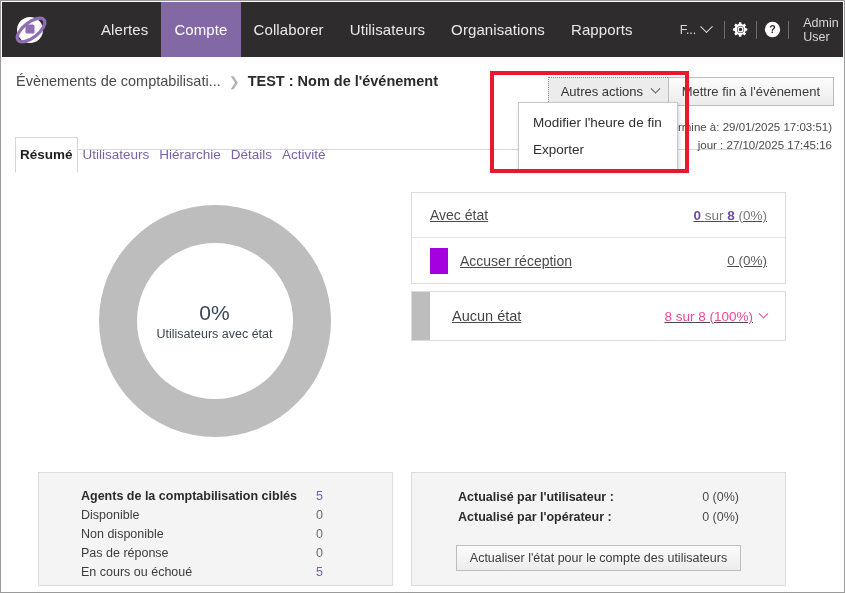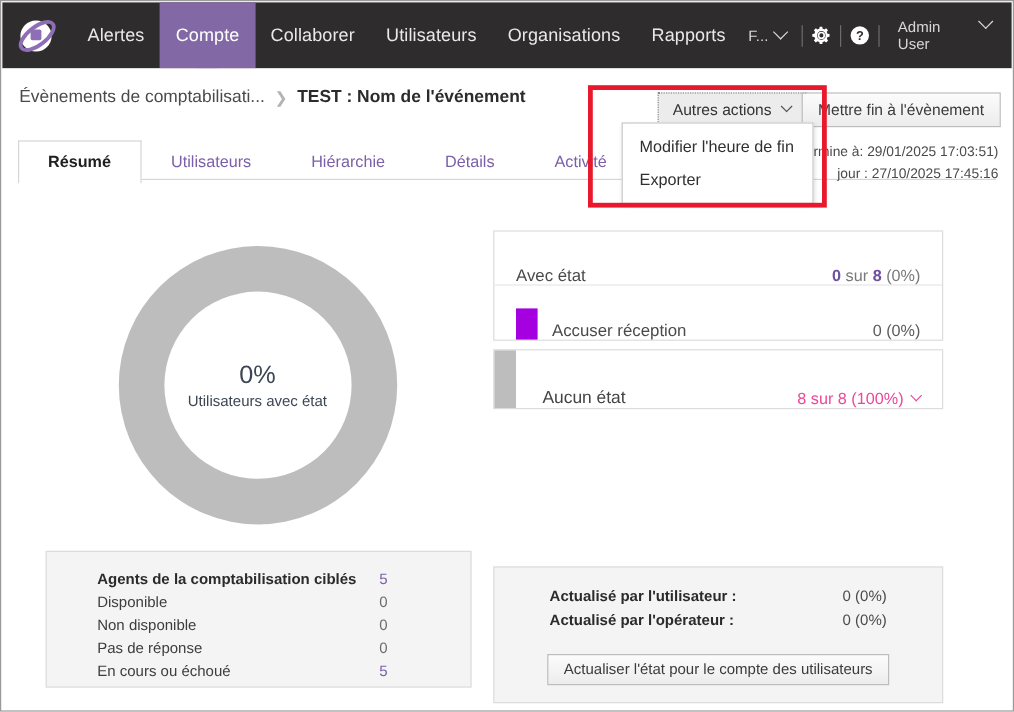--- a/index.html
+++ b/index.html
@@ -14,21 +14,21 @@
   .frame {
     position:absolute; inset:0;
     border: 1px solid #9a9a9a;
     background:#ffffff;
   }
 
   
   .topnav {
     position:absolute; left:1px; top:1px; right:1px; height:55px;
     background:#2e2c2d;
-    display:flex; align-items:stretch;
+    display:flex; align-items:stretch;gap:28px;
   }
   .logo-wrap {
     width:58px; display:flex; align-items:center; justify-content:center;
     flex:none;
   }
   .logo { position:relative; width:40px; height:38px; }
   .nav-items { display:flex; align-items:stretch; }
   .nav-item {
     display:flex; align-items:center; padding:0 13px;
     color:#e9e9e9; font-size:15px; letter-spacing:.1px;
@@ -104,22 +104,22 @@
 
   
   .tabstrip {
     position:absolute; left:1px; top:108px; right:1px; height:56px;
   }
   .tabstrip .rail {
     position:absolute; left:13px; right:13px; top:40px; height:1px; background:#d6d6d6;
   }
   .tabs { position:absolute; left:13px; top:8px; display:flex; align-items:flex-end; }
   .tab {
-    font-size:13.5px; color:#7b5fa8; padding:9px 24px 10px;
-    cursor:pointer; border:1px solid transparent; position:relative; white-space:nowrap;
+    font-size:13.5px; color:#7b5fa8; padding:9px 4px 10px;
+    cursor:pointer; border:1px solid transparent; position:relative; white-space:nowrap;margin-top:20px;
   }
   .tab.active {
     color:#1f1f1f; font-weight:bold;
     background:#ffffff; border:1px solid #d6d6d6; border-bottom-color:#ffffff;
     z-index:3;
   }
   .meta {
     position:absolute; right:12px; top:118px; text-align:right;
     font-size:11.5px; color:#4a4a4a; line-height:1.55; z-index:5;
   }
@@ -141,38 +141,38 @@
   .donut .pct { font-size:21px; color:#3c4654; line-height:1.2; }
   .donut .sub { font-size:12.5px; color:#3c4654; margin-top:1px; }
 
   .card {
     position:absolute; background:#ffffff; border:1px solid #dcdcdc;
   }
   .card-top { left:409px; top:27px; width:375px; height:92px; }
   .card-bot { left:409px; top:126px; width:375px; height:50px; }
 
   .row {
-    display:flex; align-items:flex-end; height:45px; padding:0 18px;
-    font-size:14px; color:#4a4a4a;
+    display:flex; align-items:center; height:45px; padding:0 18px;
+    font-size:14px; color:#4a4a4a;text-decoration:underline;
   }
   .row.div { border-bottom:1px solid #e6e6e6; }
   .row .lbl { flex:1; }
   .row .val { color:#5c5c5c; font-size:13.5px; white-space:nowrap; }
   .val .n { color:#6e4fa0; font-weight:bold; }
   .val .p { color:#7a7a7a; }
   .swatch { width:18px; height:26px; background:#a400e0; margin-right:12px; flex:none; }
   .graybar { position:absolute; left:0; top:0; width:18px; height:100%; background:#bdbdbd; }
   .row.nostate { height:48px; padding-left:40px; position:relative; }
   .row.nostate .lbl { font-size:14.5px; color:#444; }
   .row.nostate .val { color:#ec4899; font-size:13.5px; display:flex; align-items:center; gap:7px;}
   .row.nostate .val .caret { width:7px; height:7px; border-width:1.5px; }
 
   
   .panel { position:absolute; background:#f4f4f4; border:1px solid #dcdcdc; }
-  .panel-left  { left:36px;  top:294px; width:355px; height:114px; }
+  .panel-left  { left:36px;  top:307px; width:355px; height:114px; }
   .panel-right { left:409px; top:307px; width:375px; height:114px; }
 
   .plist { margin:14px 42px 0 42px; }
   .pline { display:flex; font-size:12.5px; color:#3d3d3d; line-height:19px; }
   .pline .k { flex:1; }
   .pline .v { width:34px; text-align:left; color:#6b6b6b; }
   .pline.head .k { font-weight:bold; color:#2b2b2b; }
   .pline.head .v { color:#7b5fa8; }
   .pline.hl .v { color:#7b5fa8; }
 

